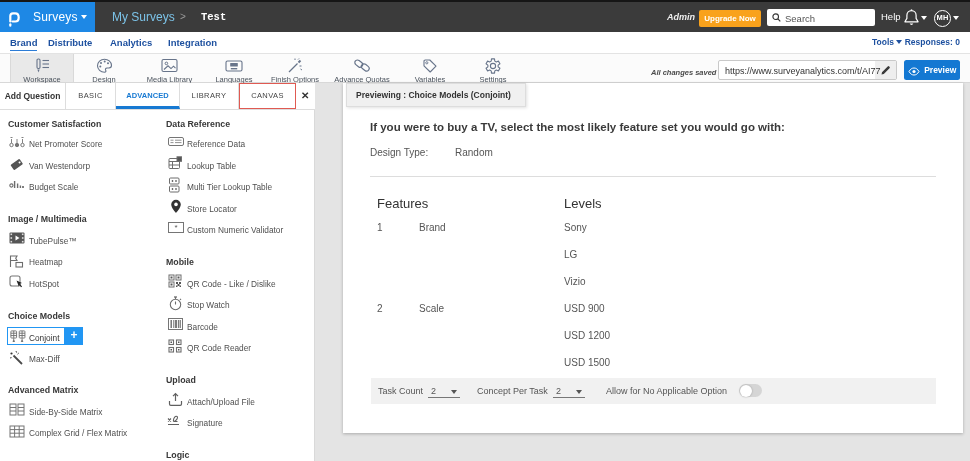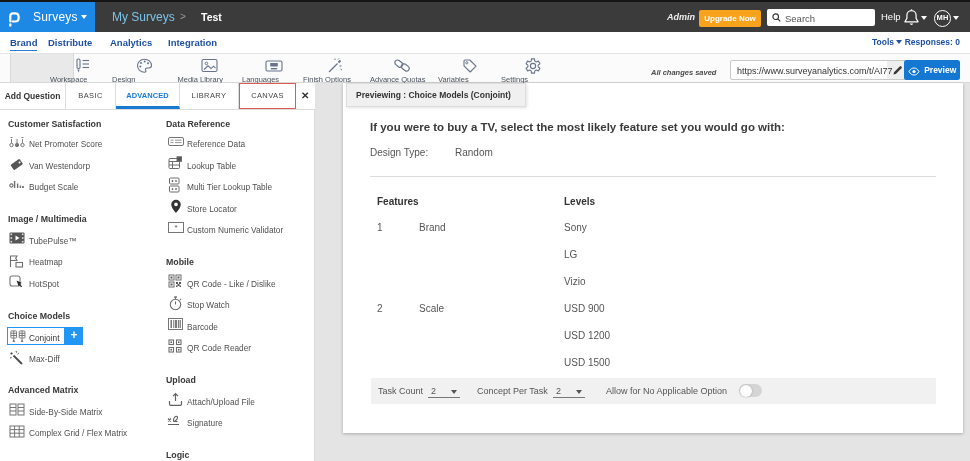--- a/index.html
+++ b/index.html
@@ -7,38 +7,38 @@
 body { font-family:"Liberation Sans", sans-serif; position:relative; background:#fff; -webkit-font-smoothing:antialiased; }
 .abs { position:absolute; }
 
 #topstrip { left:0; top:0; width:970px; height:2px; background:#161616; }
 #topbar { left:0; top:2px; width:970px; height:30px; background:#3b3b3b; }
 #logo { left:0; top:0; width:95px; height:30px; background:#1e88e5; }
 #logo .stext { position:absolute; left:33px; top:8px; color:#fff; font-size:12px; font-weight:500; letter-spacing:.2px; }
 .caret { display:inline-block; width:0; height:0; border-left:3.5px solid transparent; border-right:3.5px solid transparent; border-top:4px solid #fff; }
 #bc-my { left:112px; top:8px; color:#7cc3e8; font-size:12px; }
 #bc-gt { left:180px; top:9px; color:#9a9a9a; font-size:10px; }
-#bc-test { left:201px; top:9px; color:#fff; font-size:10.5px; font-weight:600; }
+#bc-test { left:201px; top:9px; color:#fff; font-size:10.5px; font-weight:600;font-family:Liberation Mono, monospace; }
 #admin { left:667px; top:10px; color:#eee; font-size:9px; font-style:italic; font-weight:600; }
 #upgrade { left:699px; top:8px; width:62px; height:17px; background:#f9a21c; border-radius:2px; color:#fff; font-size:8px; font-weight:700; text-align:center; line-height:17px; }
 #searchbox { left:767px; top:6.5px; width:108px; height:17px; background:#fff; border-radius:2px; }
 #searchbox .ph { position:absolute; left:18px; top:4px; font-size:9.5px; color:#555; }
 #help { left:881px; top:9px; color:#fff; font-size:9.5px; }
 #avatar { left:934px; top:7.5px; width:17px; height:17px; border:1.5px solid #fff; border-radius:50%; color:#fff; font-size:7.5px; font-weight:700; text-align:center; line-height:13.5px; letter-spacing:.1px; }
 
 #navrow { left:0; top:32px; width:970px; height:22px; background:#fff; border-bottom:1px solid #e3e3e3; }
 #navrow .nl { position:absolute; top:5px; color:#1d509f; font-size:9.5px; font-weight:700; }
 
 #toolbar { left:0; top:54px; width:970px; height:29px; background:#fbfbfb; border-bottom:1px solid #d8d8d8; }
 #tb-active { position:absolute; left:10px; top:0; width:64px; height:28px; background:#e9e9e9; border-left:1px solid #d9d9d9; border-right:1px solid #d9d9d9; }
-.tbitem { position:absolute; top:0; width:64px; height:28px; text-align:left;margin-left:40px; }
+.tbitem { position:absolute; top:0; width:64px; height:28px; text-align:center; }
 .tbitem .ic { height:17px; margin-top:3px; display:flex; align-items:center; justify-content:center; }
 .tbitem .lbl { display:block; margin-top:1px; font-size:7.5px; color:#4a525c; }
 #savetxt { left:651px; top:14px; font-size:7.5px; font-style:italic; font-weight:600; color:#4a4a4a; }
-#urlbox { left:718px; top:6px; width:179px; height:20px; background:#fff; border:1px solid #c9c9c9; border-radius:2px; overflow:hidden;margin-left:12px; }
+#urlbox { left:718px; top:6px; width:179px; height:20px; background:#fff; border:1px solid #c9c9c9; border-radius:2px; overflow:hidden; }
 #urlbox .pstrip { position:absolute; right:0; top:0; width:21px; height:18px; background:#eeeeee; }
 #urlbox .u { position:absolute; left:6px; top:4.5px; font-size:9px; color:#333; white-space:nowrap; }
 #previewbtn { left:904px; top:6px; width:56px; height:20px; background:#1478d2; border-radius:2.5px; color:#fff; text-align:center; }
 #previewbtn span { font-size:8.5px; font-weight:700; vertical-align:1.5px; }
 
 #content { left:0; top:83px; width:970px; height:378px; background:#e4e4e4; }
 #leftpanel { position:absolute; left:0; top:0; width:315px; height:378px; background:#fff; border-right:1px solid #d9d9d9; }
 
 #tabrow { position:absolute; left:0; top:0; width:315px; height:27px; background:#fff; border-bottom:1px solid #ddd; }
 .tab { position:absolute; top:0; height:26px; text-align:center; font-size:7.5px; color:#454545; letter-spacing:.4px; line-height:26px; border-right:1px solid #ddd; }
@@ -55,21 +55,21 @@
 
 #conjbox { position:absolute; left:7px; top:327px; width:58px; height:18px; border:1.5px solid #2196f3; background:#fff; }
 #conjplus { position:absolute; left:65px; top:327px; width:18px; height:18px; background:#2196f3; color:#fff; font-size:12px; font-weight:700; text-align:center; line-height:17px; }
 
 #card { position:absolute; left:343px; top:0; width:620px; height:350px; background:#fff; box-shadow:0 1px 3px rgba(0,0,0,.25); }
 #prevbox { position:absolute; left:3px; top:0; width:180px; height:24px; background:#f0f0f0; border:1px solid #ddd; box-shadow:1px 1px 3px rgba(0,0,0,.12); font-size:8.5px; font-weight:700; color:#333; line-height:23px; padding-left:9px; }
 #qtitle { position:absolute; left:27px; top:37.5px; font-size:11.5px; font-weight:700; color:#3a3a3a; }
 #dtype { position:absolute; left:27px; top:64px; font-size:10px; color:#555; }
 #dtype-v { position:absolute; left:112px; top:64px; font-size:10px; color:#555; }
 #divider { position:absolute; left:27px; top:93px; width:566px; height:1px; background:#ddd; }
-.th { position:absolute; font-size:10px; font-weight:700; color:#333; }
+.th { position:absolute; font-size:13px; font-weight:400; color:#333; }
 .td { position:absolute; font-size:10px; color:#555; }
 #footbar { position:absolute; left:28px; top:295px; width:565px; height:26px; background:#f1f1f1; }
 #footbar .f { position:absolute; top:7.5px; font-size:9px; color:#555; }
 .selnum { border-bottom:1px solid #777; padding:0 3px 1px 3px; }
 .dcaret { display:inline-block; width:0; height:0; border-left:3.5px solid transparent; border-right:3.5px solid transparent; border-top:4px solid #555; margin-left:10px; }
 #toggle { position:absolute; left:368px; top:6px; width:23px; height:13px; background:#d5d5d5; border-radius:7px; }
 #toggle .knob { position:absolute; left:0.5px; top:0.5px; width:12px; height:12px; background:#fff; border-radius:50%; box-shadow:0 0 2px rgba(0,0,0,.3); }
 </style>
 </head>
 <body>

